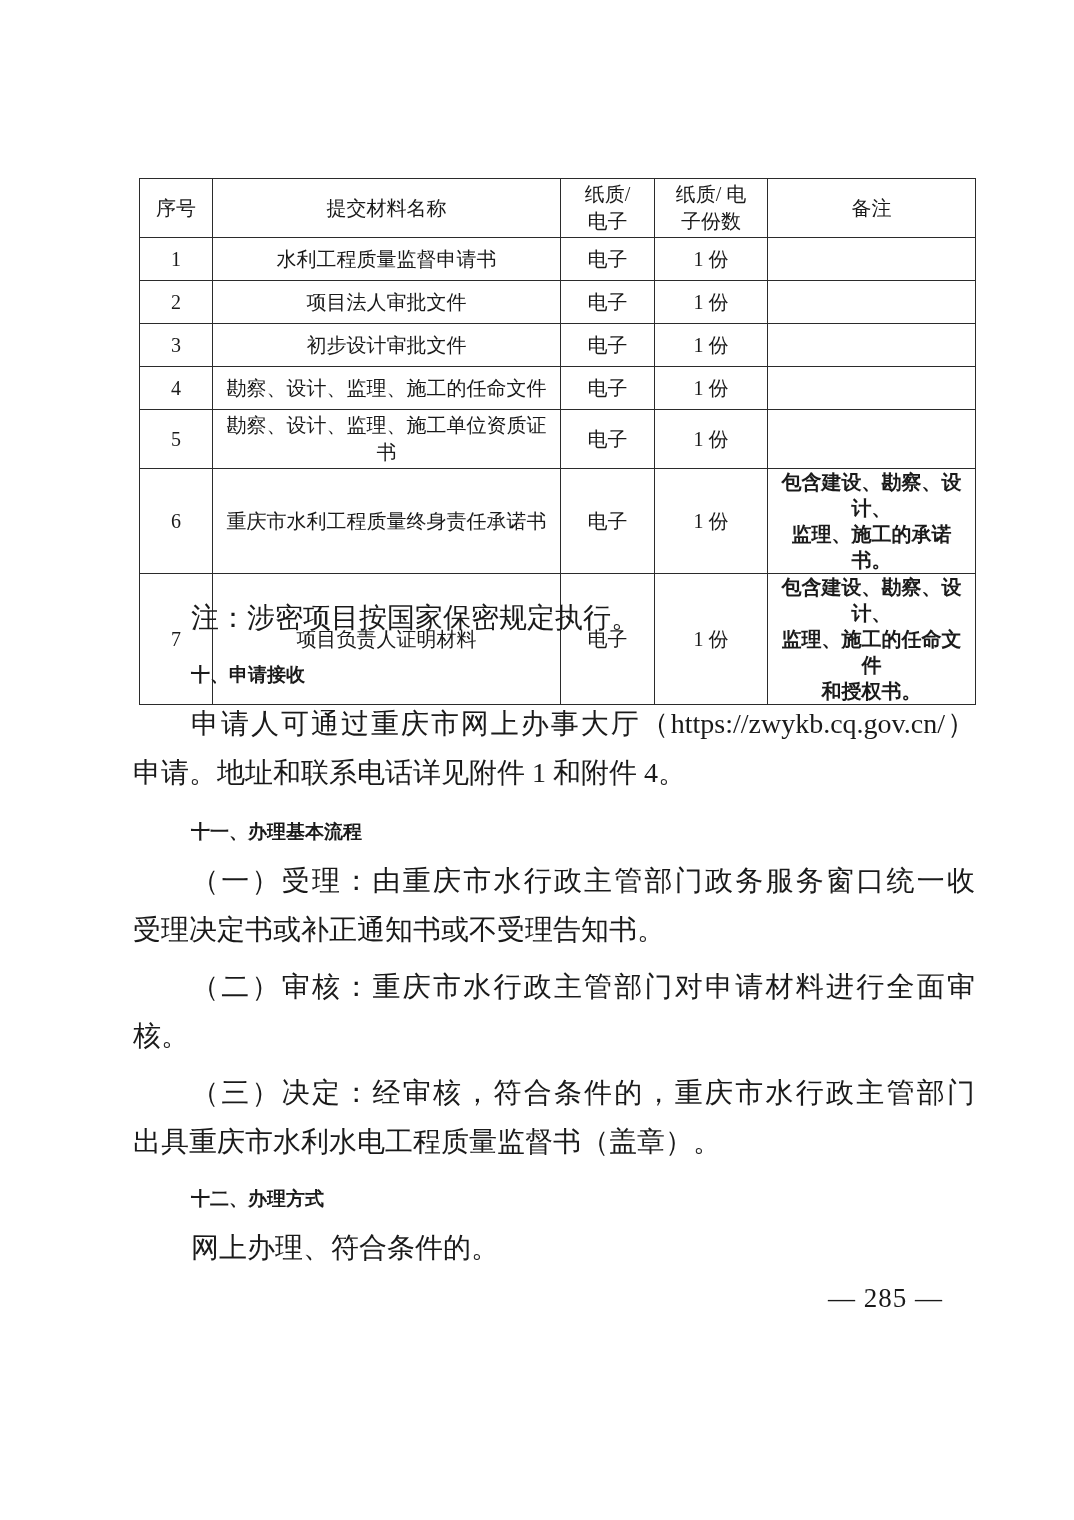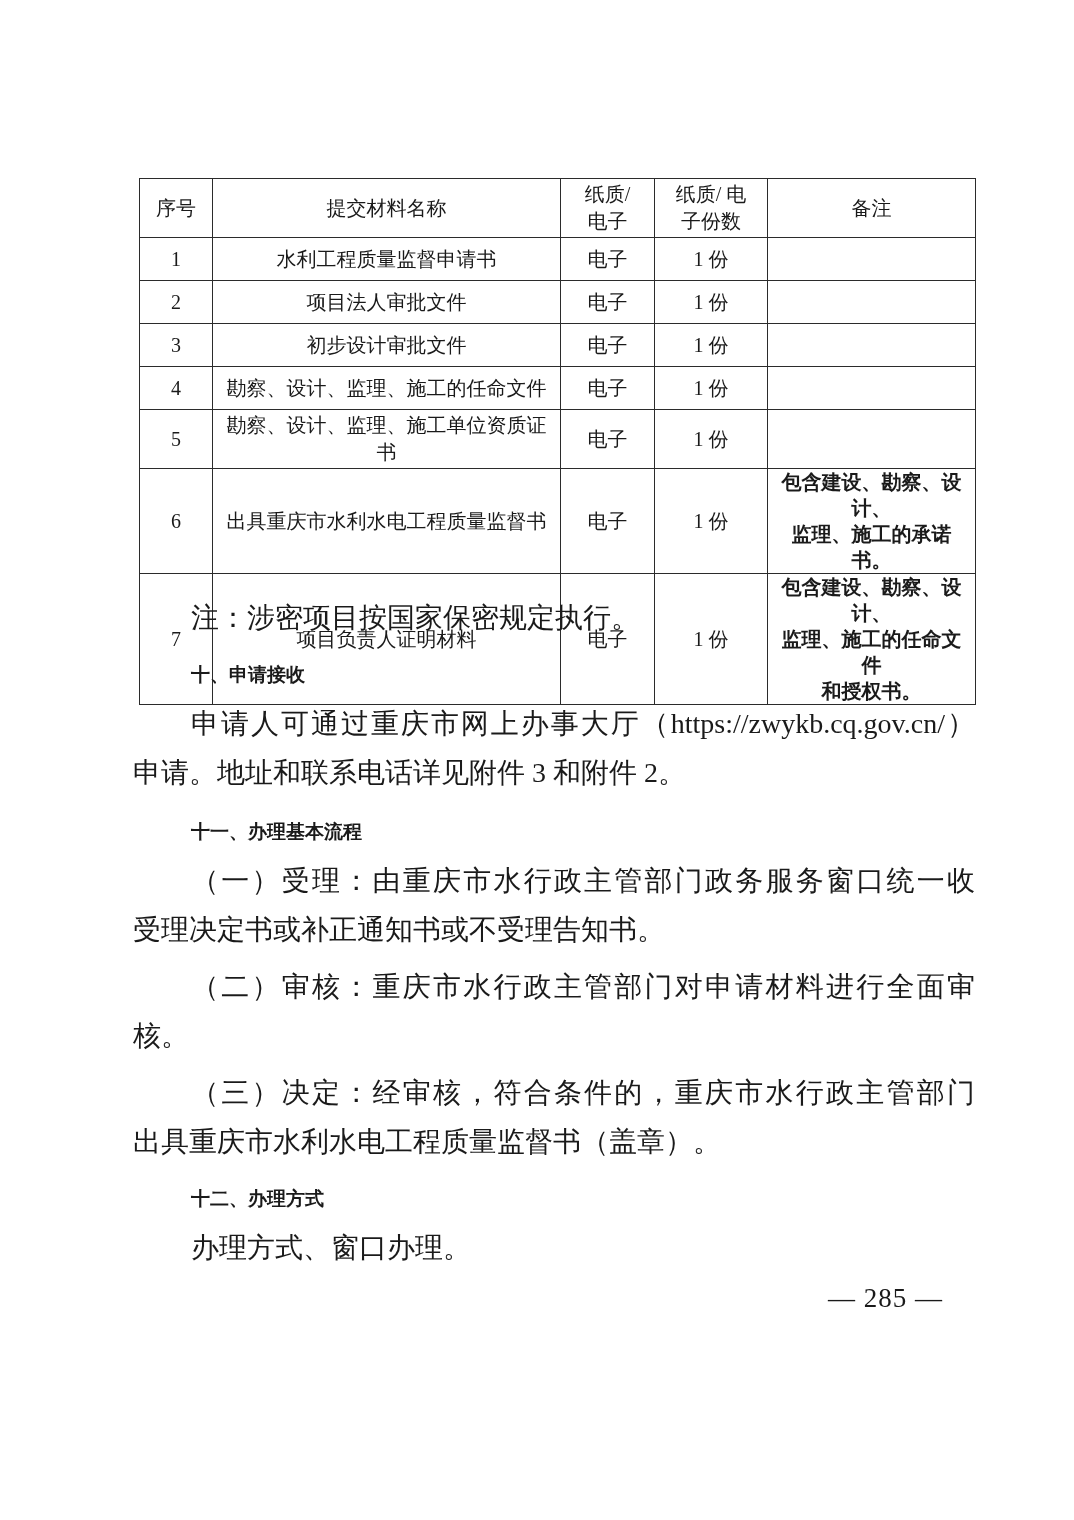--- a/index.html
+++ b/index.html
@@ -132,21 +132,21 @@
       </tr>
       <tr class="rh">
         <td>5</td>
         <td>勘察、设计、监理、施工单位资质证书</td>
         <td>电子</td>
         <td>1 份</td>
         <td class="remark"></td>
       </tr>
       <tr class="rh6">
         <td>6</td>
-        <td>出具重庆市水利水电工程质量监督书</td>
+        <td>重庆市水利工程质量终身责任承诺书</td>
         <td>电子</td>
         <td>1 份</td>
         <td class="remark">包含建设、勘察、设计、
 监理、施工的承诺书。</td>
       </tr>
       <tr class="rh7">
         <td>7</td>
         <td>项目负责人证明材料</td>
         <td>电子</td>
         <td>1 份</td>
@@ -156,32 +156,32 @@
       </tr>
     </tbody>
   </table>
 
   <div class="textblock">
 
     <div class="line indent plain mt8">注：涉密项目按国家保密规定执行。</div>
 
     <div class="heading mt8">十、申请接收</div>
     <div class="line indent fill">申请人可通过重庆市网上办事大厅（https://zwykb.cq.gov.cn/）</div>
-    <div class="line plain">申请。地址和联系电话详见附件 3 和附件 2。</div>
+    <div class="line plain">申请。地址和联系电话详见附件 1 和附件 4。</div>
 
     <div class="heading mt10">十一、办理基本流程</div>
     <div class="line indent fill">（一）受理：由重庆市水行政主管部门政务服务窗口统一收</div>
     <div class="line plain">受理决定书或补正通知书或不受理告知书。</div>
 
     <div class="line indent fill mt8">（二）审核：重庆市水行政主管部门对申请材料进行全面审</div>
     <div class="line plain">核。</div>
 
     <div class="line indent fill mt8">（三）决定：经审核，符合条件的，重庆市水行政主管部门</div>
     <div class="line plain">出具重庆市水利水电工程质量监督书（盖章）。</div>
 
     <div class="heading mt8">十二、办理方式</div>
-    <div class="line indent plain">办理方式、窗口办理。</div>
+    <div class="line indent plain">网上办理、符合条件的。</div>
 
     <div class="pagenum">— 285 —</div>
 
   </div>
 
 </div>
 
 </body></html>

